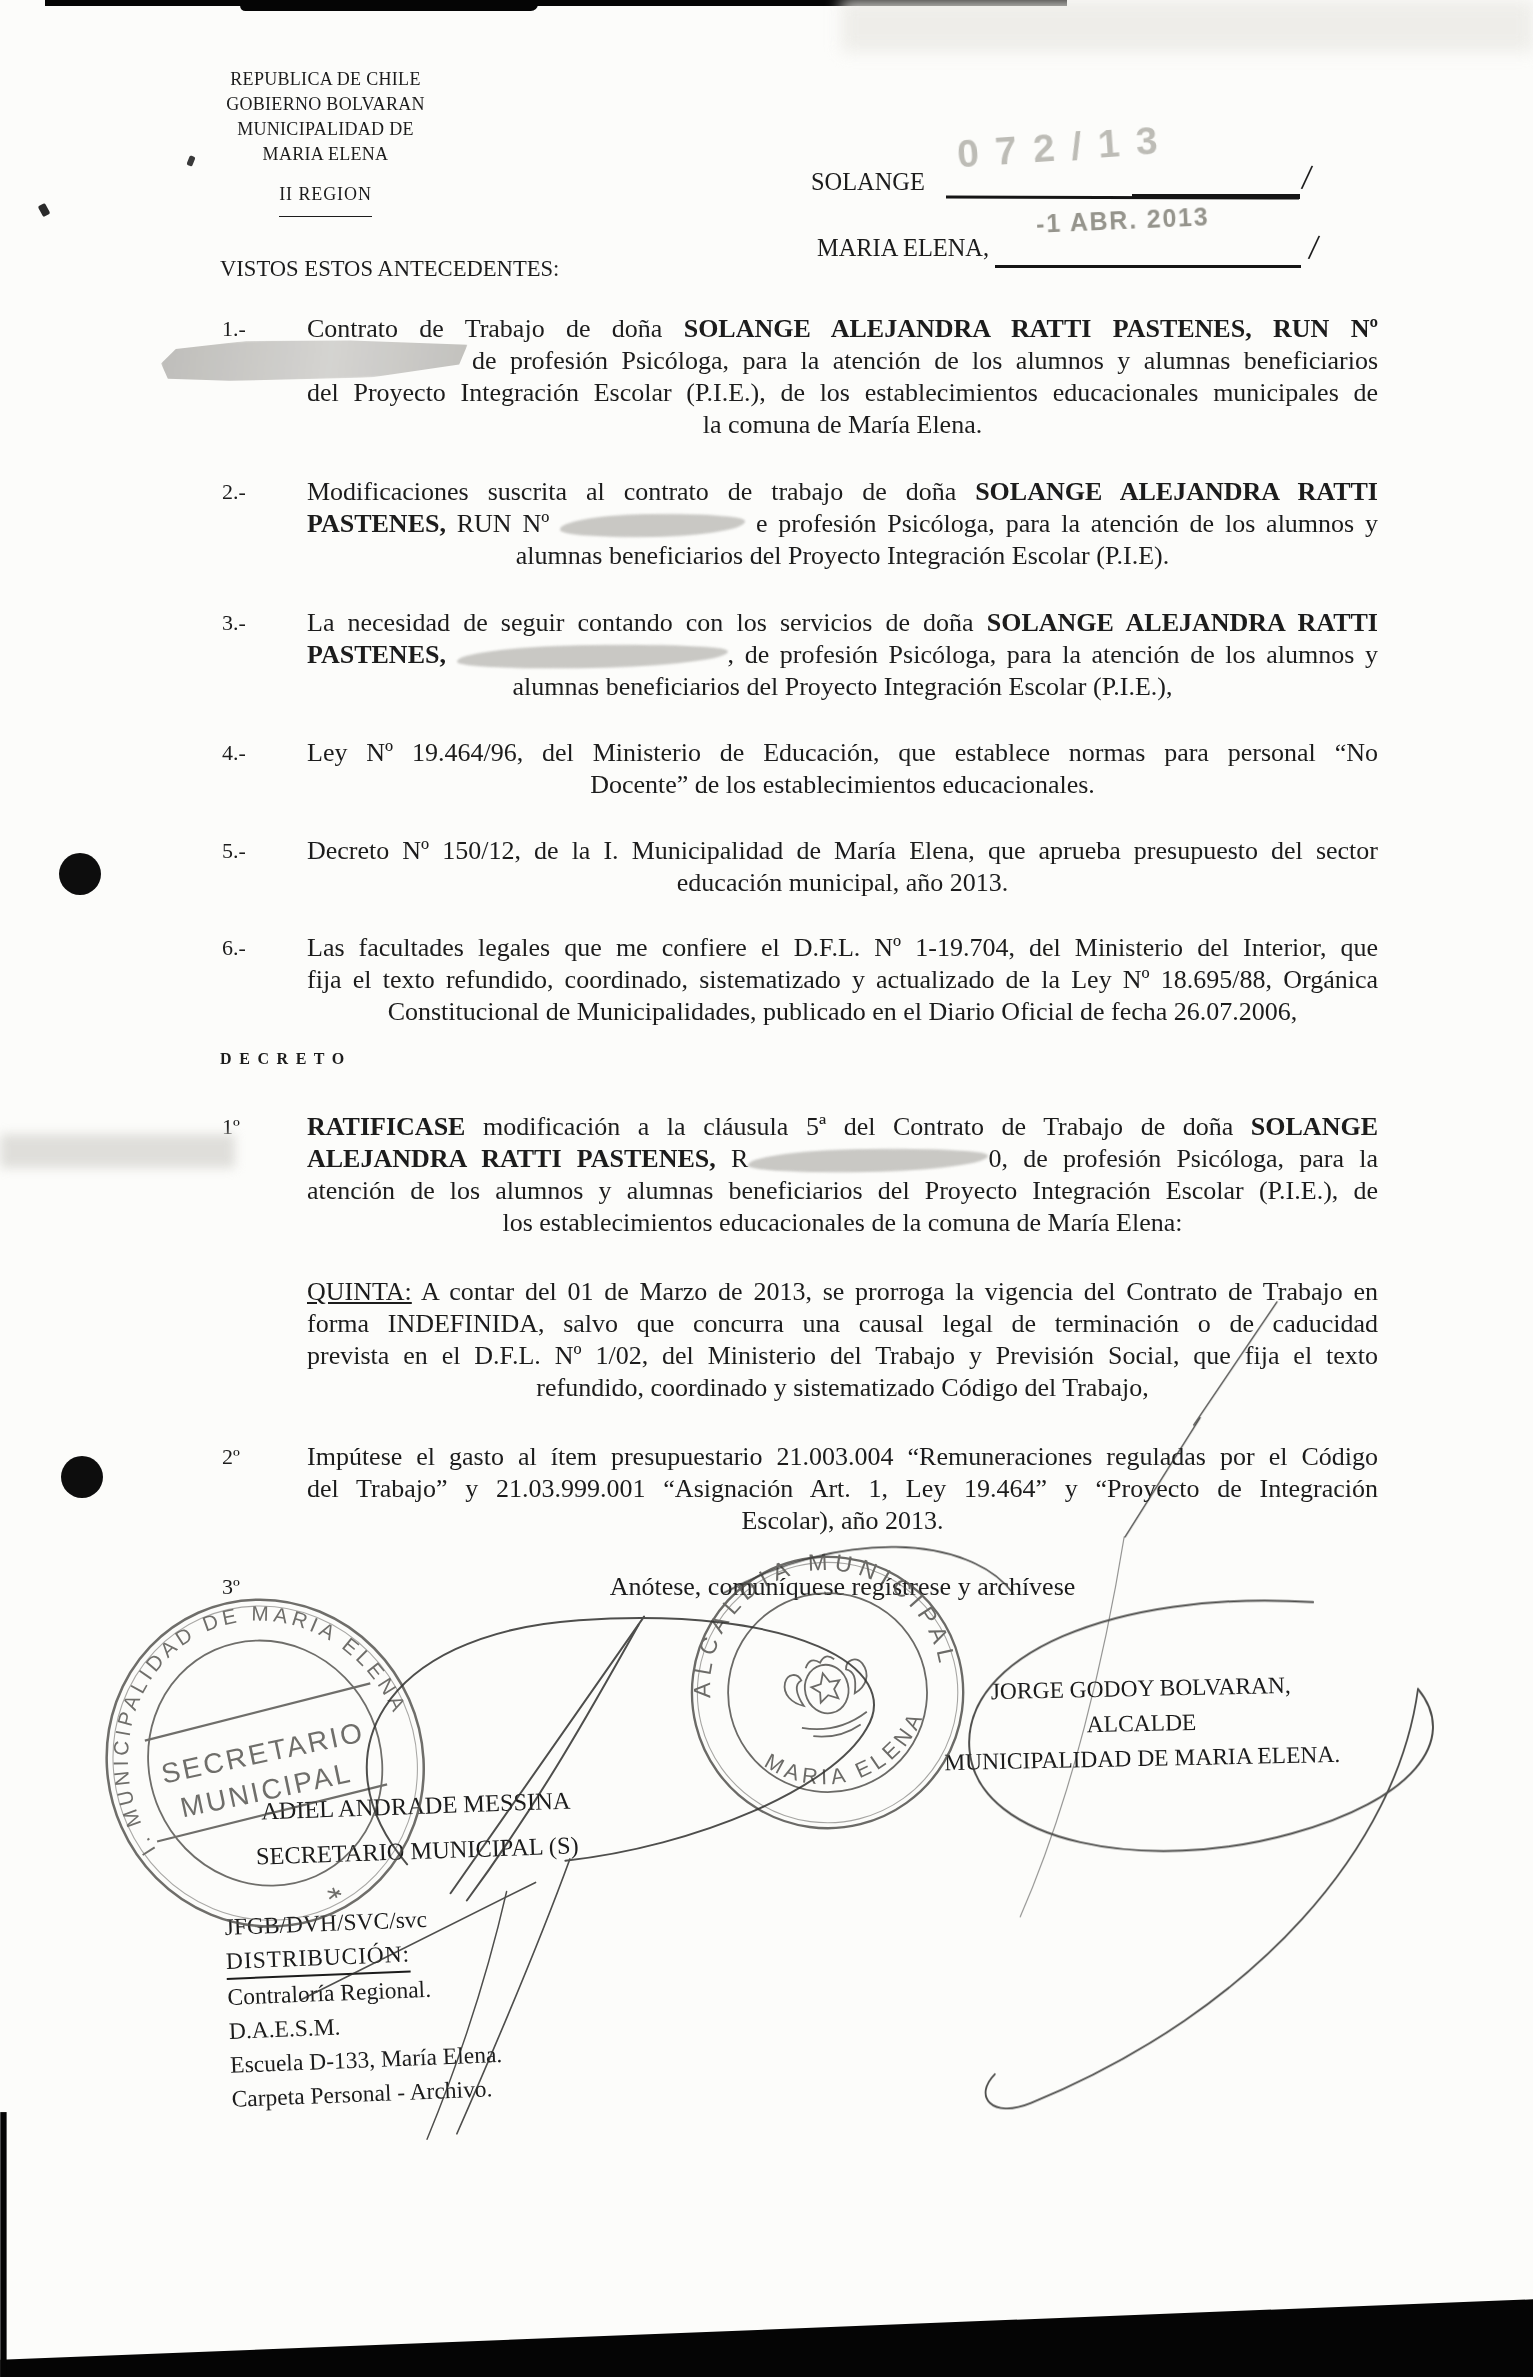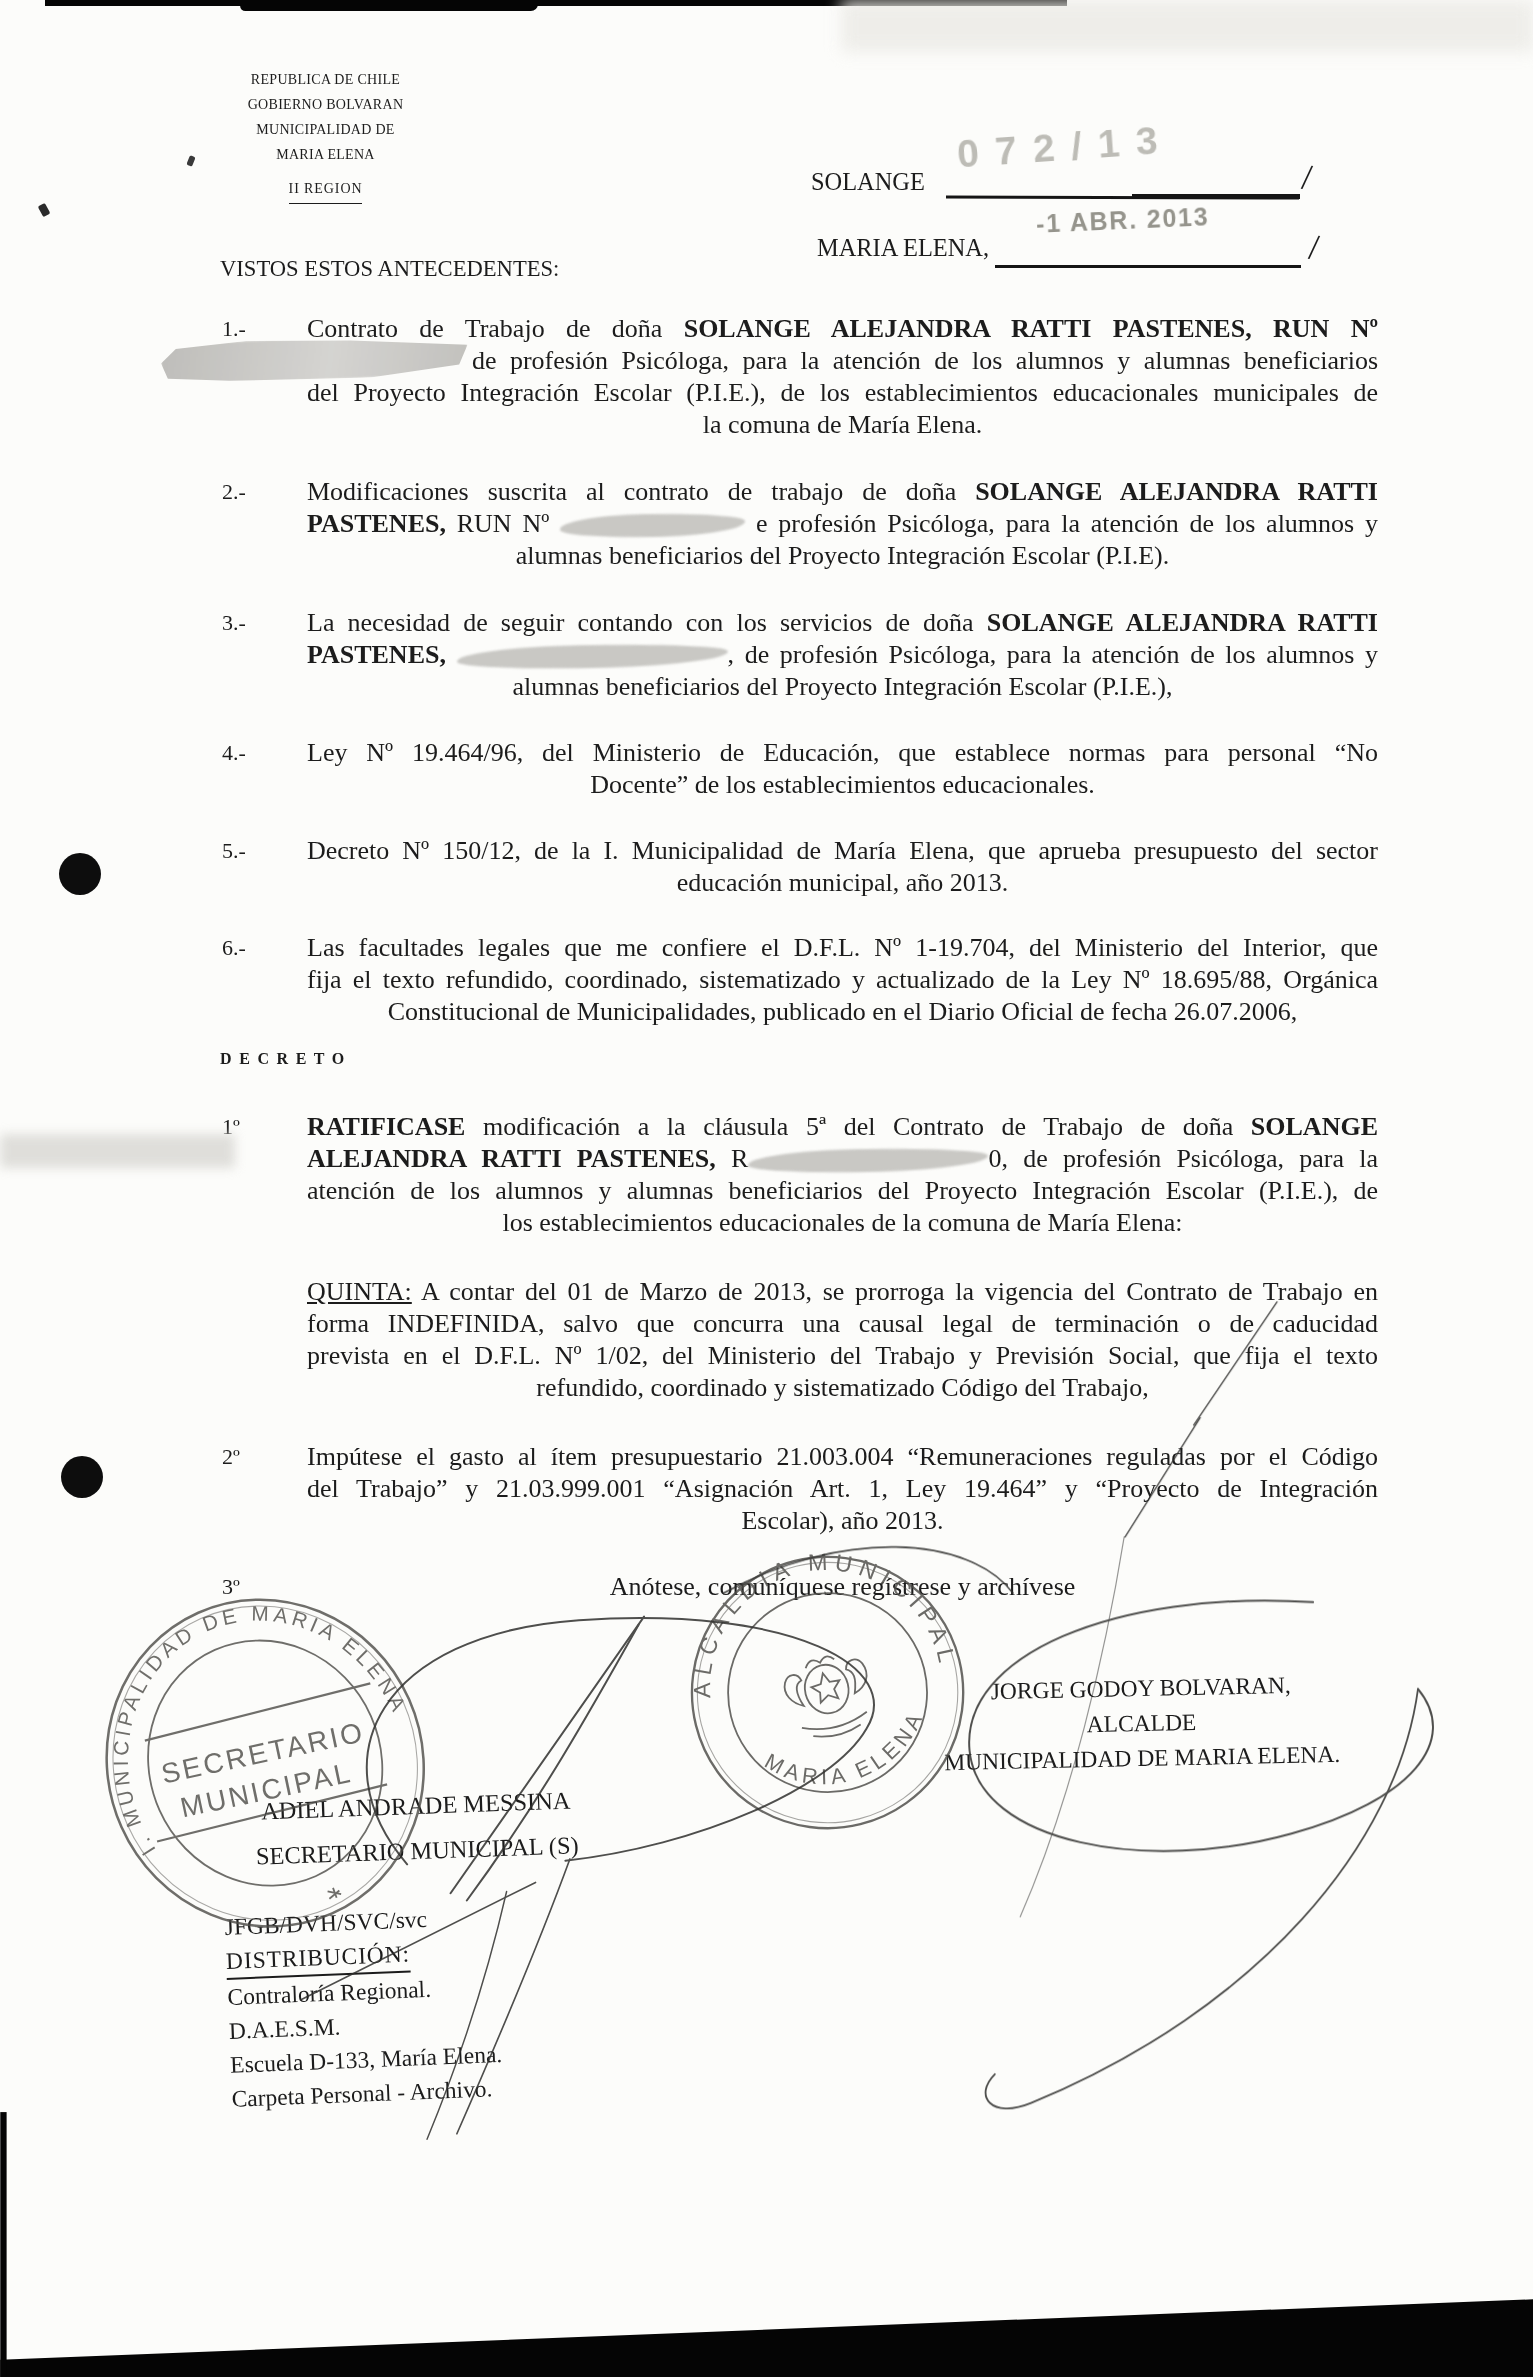--- a/index.html
+++ b/index.html
@@ -15,23 +15,23 @@
   .dot{position:absolute;width:42px;height:42px;border-radius:50%;background:#0d0d0d;z-index:3;}
   #dot1{left:59px;top:853px;}
   #dot2{left:61px;top:1456px;}
   .smudge{position:absolute;z-index:4;background:linear-gradient(100deg,#b6b5b1,#cfcecb 55%,#bab9b5);
           filter:blur(1.3px);opacity:.88;}
   #smudge1{left:161px;top:338px;width:307px;height:42px;transform:rotate(-2.5deg);
            clip-path:polygon(0 45%,5% 12%,28% 0,62% 10%,100% 32%,97% 78%,68% 100%,22% 93%,2% 82%);}
   #margin-smudge{left:0;top:1134px;width:235px;height:34px;background:#d8d7d3;filter:blur(5.4px);opacity:.8;}
   
   .letterhead{position:absolute;left:215px;top:67px;width:221px;text-align:center;
-              font-size:14px;line-height:25px;letter-spacing:0.3px;z-index:2;}
-  .letterhead .region{display:inline-block;margin-top:9px;border-bottom:1.8px solid #1c1c1c;
-                      padding-bottom:2px;letter-spacing:0.9px;}
+              font-size:18px;line-height:25px;letter-spacing:0.3px;z-index:2;}
+  .letterhead .region{display:inline-block;margin-top:15px;border-bottom:1.8px solid #1c1c1c;
+                      padding-bottom:9px;letter-spacing:0.9px;}
   
   .field-label{position:absolute;font-size:24.4px;z-index:2;}
   #decreto-label{left:811px;top:168px;}
   #maria-label{left:817px;top:234px;}
   .uline{position:absolute;background:#151515;z-index:2;}
   #ul-decreto{left:946px;top:196px;width:353px;height:2.7px;transform:rotate(.2deg);}
   #ul-decreto2{left:1132px;top:194px;width:168px;height:4.5px;}
   #ul-maria{left:995px;top:265px;width:306px;height:2.7px;}
   .slash{position:absolute;font-size:36px;z-index:2;transform:rotate(6deg);}
   #slash1{left:1302px;top:156px;}

